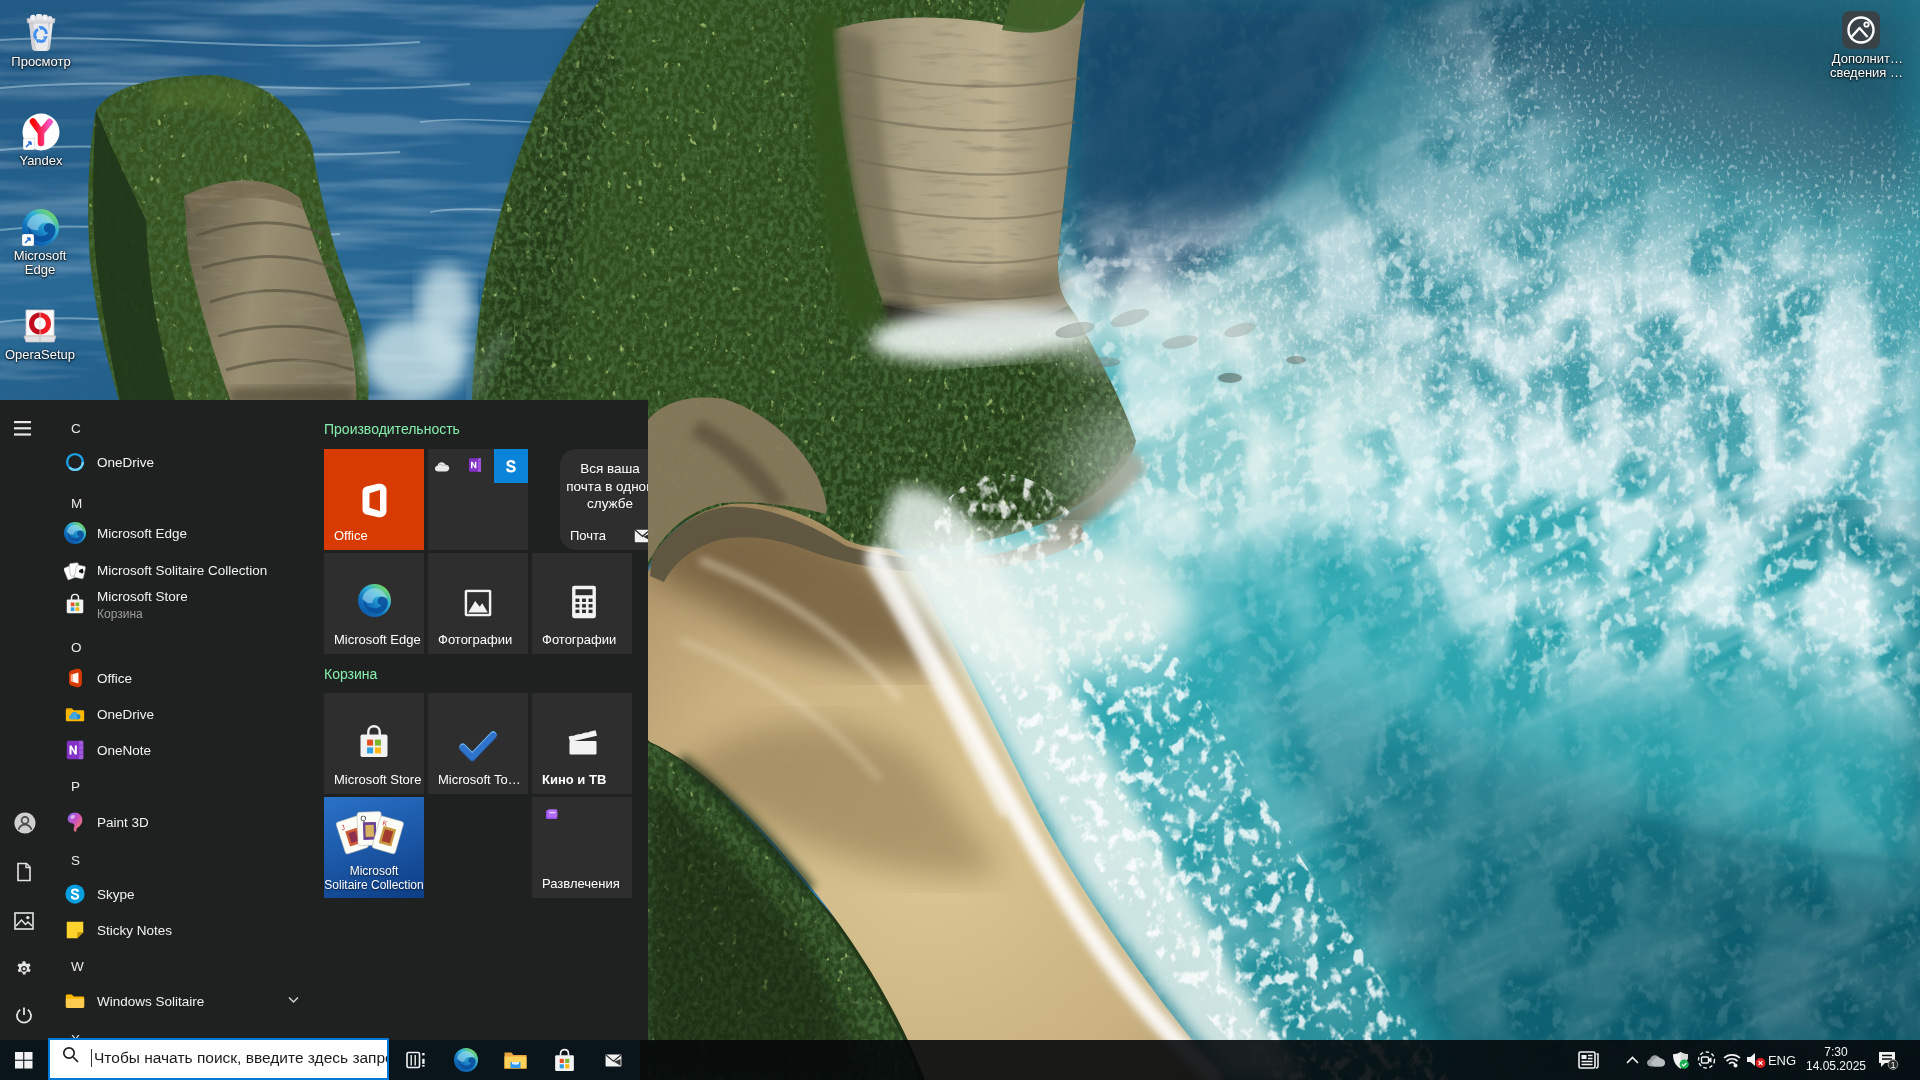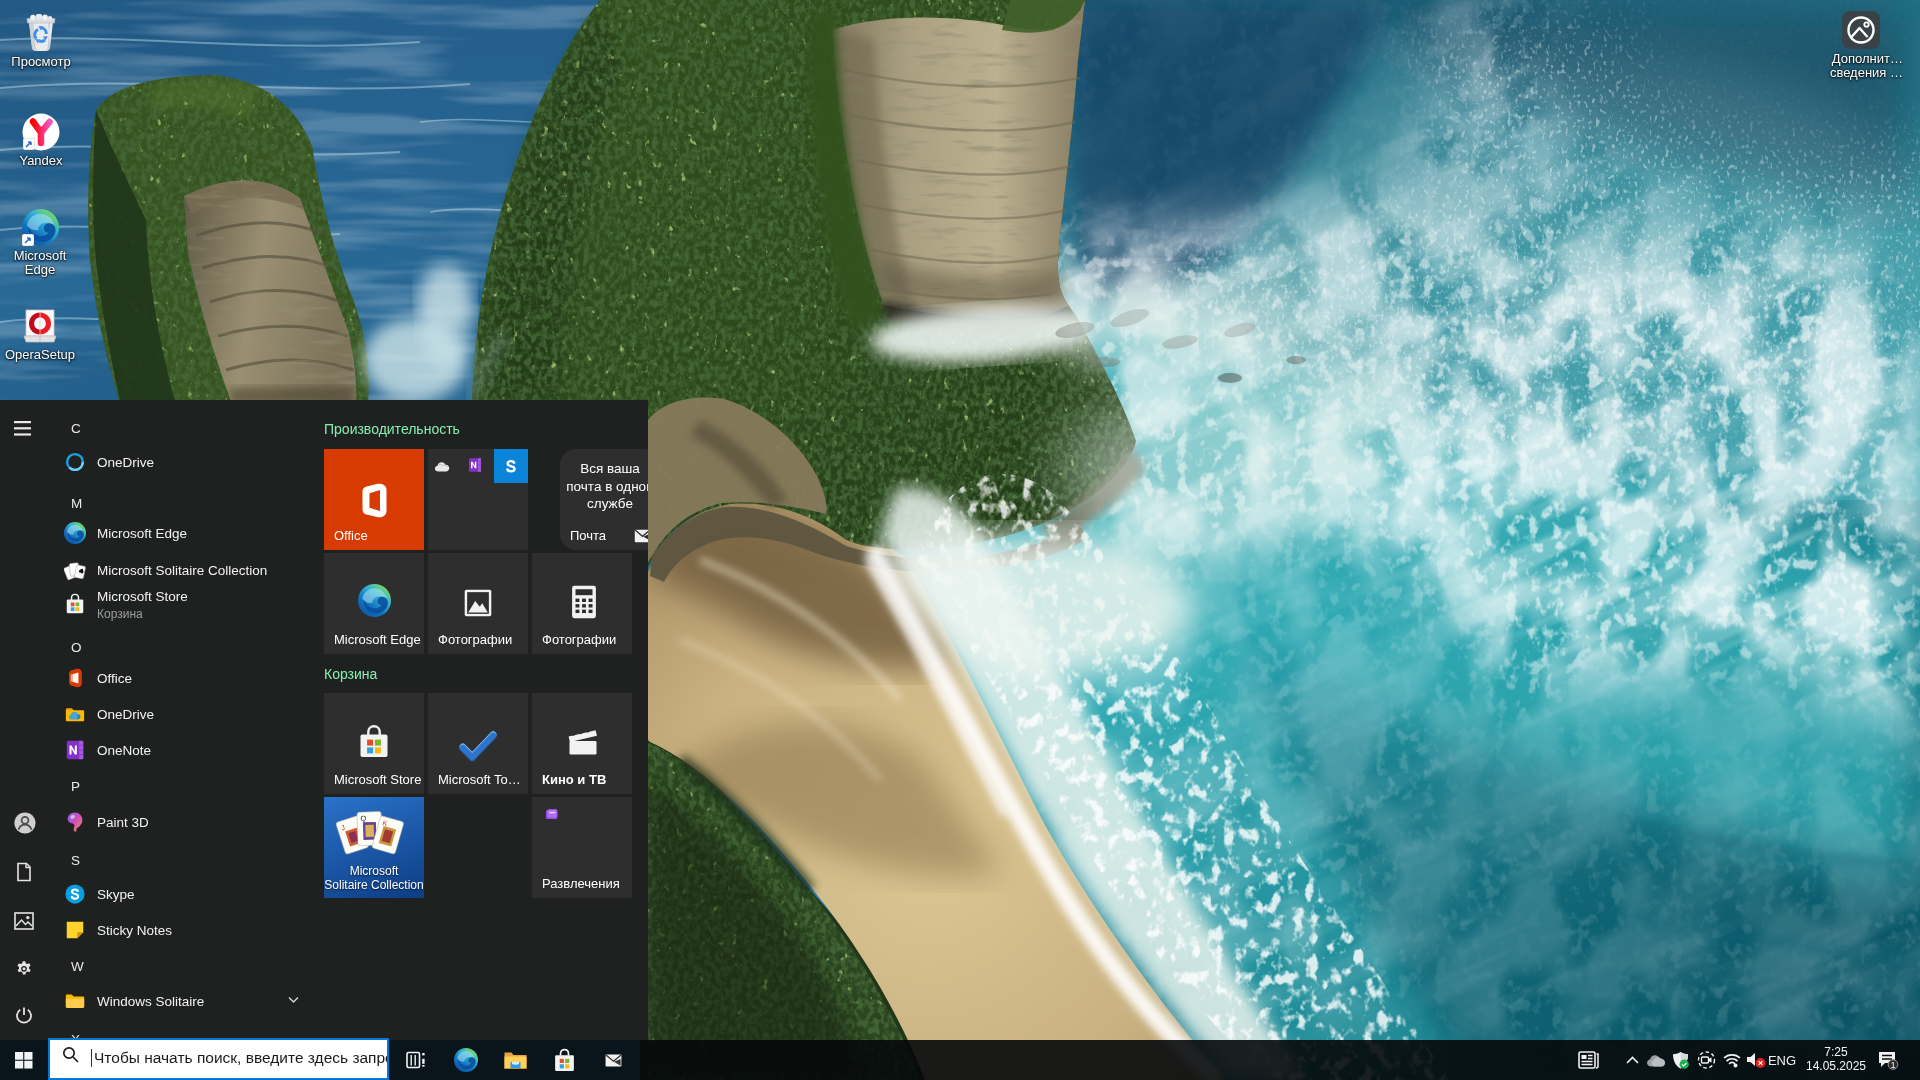--- a/index.html
+++ b/index.html
@@ -740,21 +740,21 @@
     </g>
     <circle cx="13.5" cy="13.5" r="2" fill="#f2f2f2"></circle>
   </svg>
   <svg class="abs" style="left:1746px;top:11px;" width="21" height="18" viewBox="0 0 21 18">
     <path d="M1,6 L4.5,6 L9,2 L9,15 L4.5,11 L1,11 Z" fill="#f2f2f2"></path>
     <circle cx="14.5" cy="12" r="5" fill="#e02020"></circle>
     <path d="M12.6,10.1 L16.4,13.9 M16.4,10.1 L12.6,13.9" stroke="#fff" stroke-width="1.3"></path>
   </svg>
   <div class="abs" style="left:1765px;top:13px;width:34px;text-align:center;font-size:13px;color:#f2f2f2;">ENG</div>
   <div id="clock">
-      <div style="margin-top:5px;">7:25</div>
+      <div style="margin-top:5px;">7:30</div>
       <div>14.05.2025</div>
     </div>
   <svg class="abs" style="left:1877px;top:11px;" width="22" height="19" viewBox="0 0 22 19">
     <path d="M2,1 L18,1 L18,12 L8,12 L4,16 L4,12 L2,12 Z" fill="#f2f2f2"></path>
     <path d="M5,4.5 L15,4.5 M5,8 L15,8" stroke="#0a0d0f" stroke-width="1.3"></path>
     <circle cx="16" cy="13.5" r="4.8" fill="#2b2b2b" stroke="#9a9a9a" stroke-width="1"></circle>
     <text x="16" y="16.8" text-anchor="middle" font-size="8.5" fill="#fff" font-family="Liberation Sans">1</text>
   </svg>
 </div>
 

